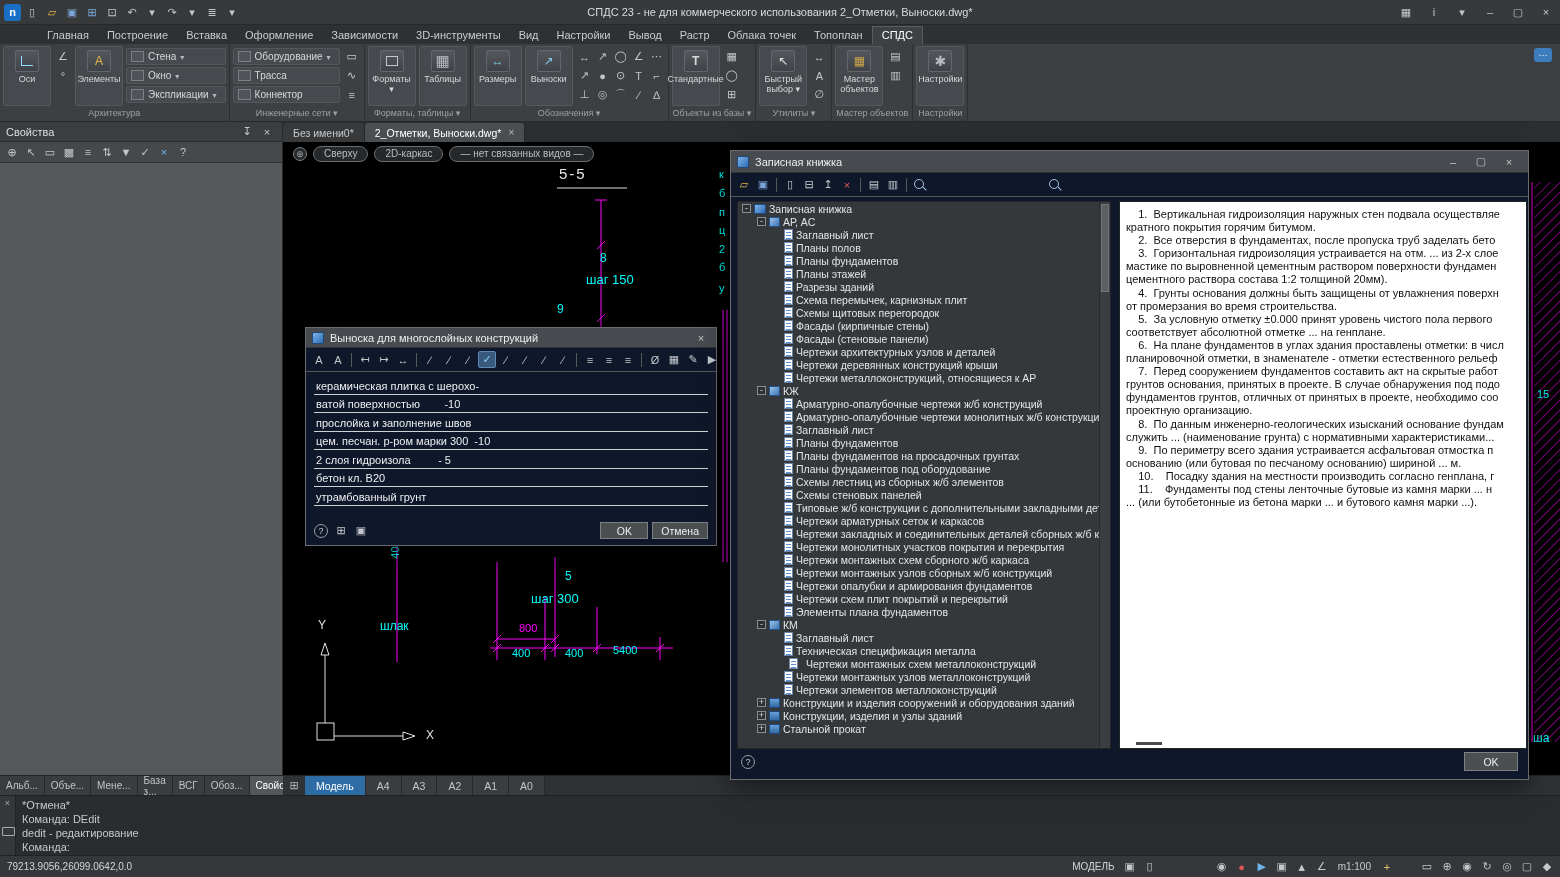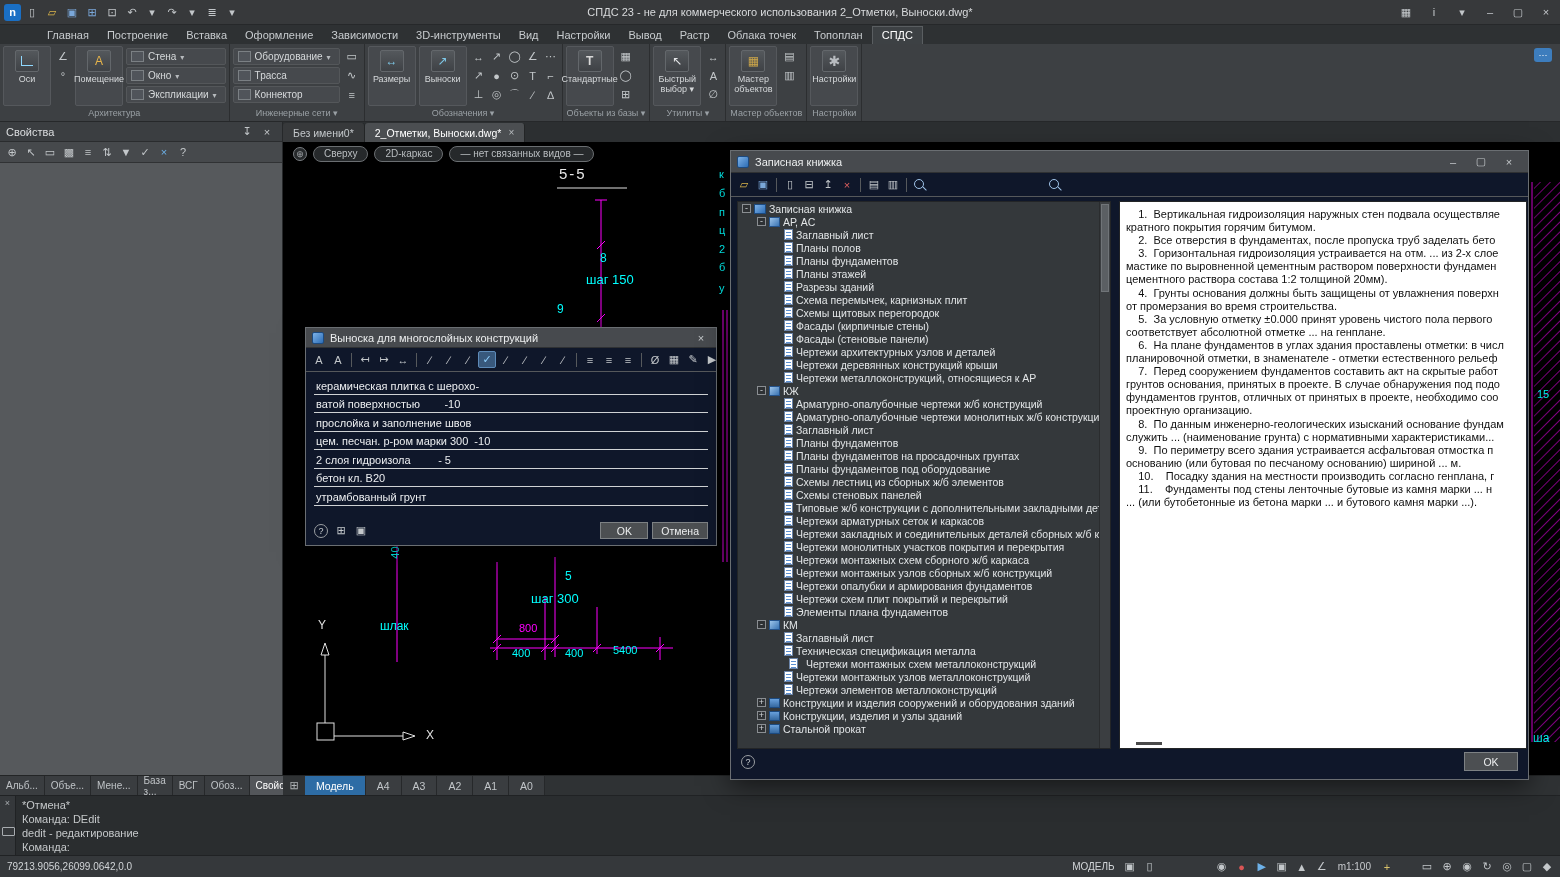--- a/index.html
+++ b/index.html
@@ -197,21 +197,21 @@
         <div class="rbig">
           <span class="ric ic-axes"></span>
           <span class="rlbl">Оси</span>
         </div>
         <div class="rcol" id="archx">
             <span class="ibtn">∠</span>
             <span class="ibtn">°</span>
           </div>
         <div class="rbig">
           <span class="ric ic-room"></span>
-          <span class="rlbl">Помещение</span>
+          <span class="rlbl">Элементы</span>
         </div>
         <div class="rcolw">
           <div class="rrow">
               <span class="mi"></span>
               <span>Стена</span>
               <span class="car"></span>
             </div>
           <div class="rrow">
               <span class="mi"></span>
               <span>Окно</span>
@@ -246,20 +246,33 @@
         </div>
         <div class="rcol" id="netx">
             <span class="ibtn">▭</span>
             <span class="ibtn">∿</span>
             <span class="ibtn">≡</span>
           </div>
       </div>
       <div class="rp-label dd"><span>Инженерные сети</span></div>
     </div>
 
+    <div class="rpanel">
+      <div class="rp-body">
+        <div class="rbig">
+          <span class="ric ic-formats"></span>
+          <span class="rlbl ddb">Форматы</span>
+        </div>
+        <div class="rbig">
+          <span class="ric ic-tables"></span>
+          <span class="rlbl">Таблицы</span>
+        </div>
+      </div>
+      <div class="rp-label dd"><span>Форматы, таблицы</span></div>
+    </div>
 
     <div class="rpanel">
       <div class="rp-body">
         <div class="rbig">
           <span class="ric ic-dims"></span>
           <span class="rlbl">Размеры</span>
         </div>
         <div class="rbig">
           <span class="ric ic-leaders"></span>
           <span class="rlbl">Выноски</span>

